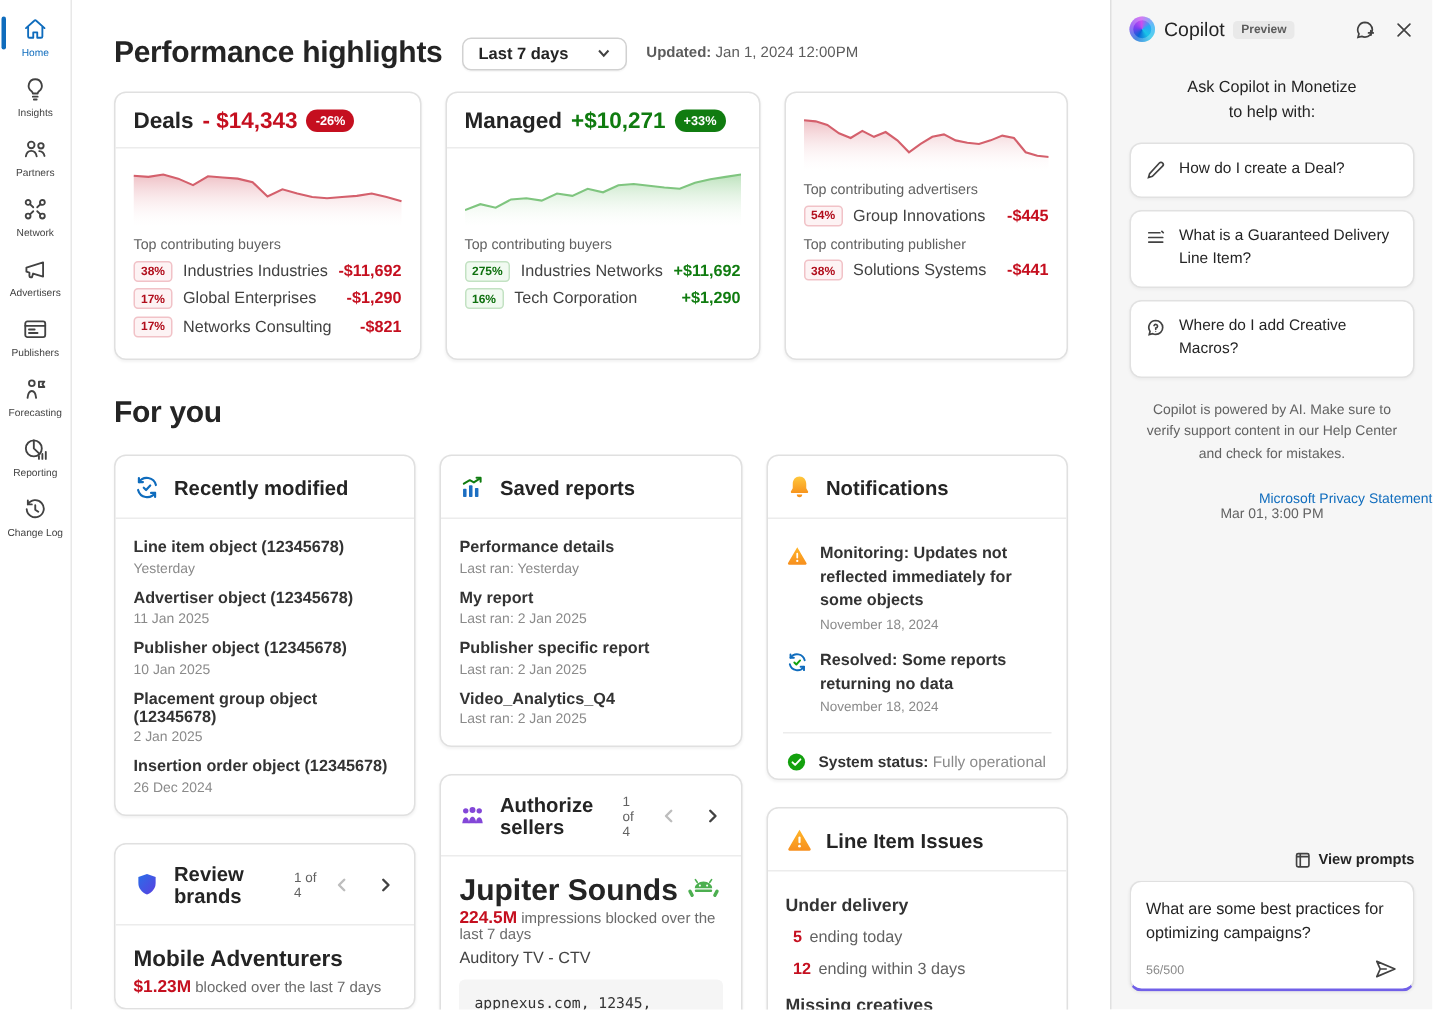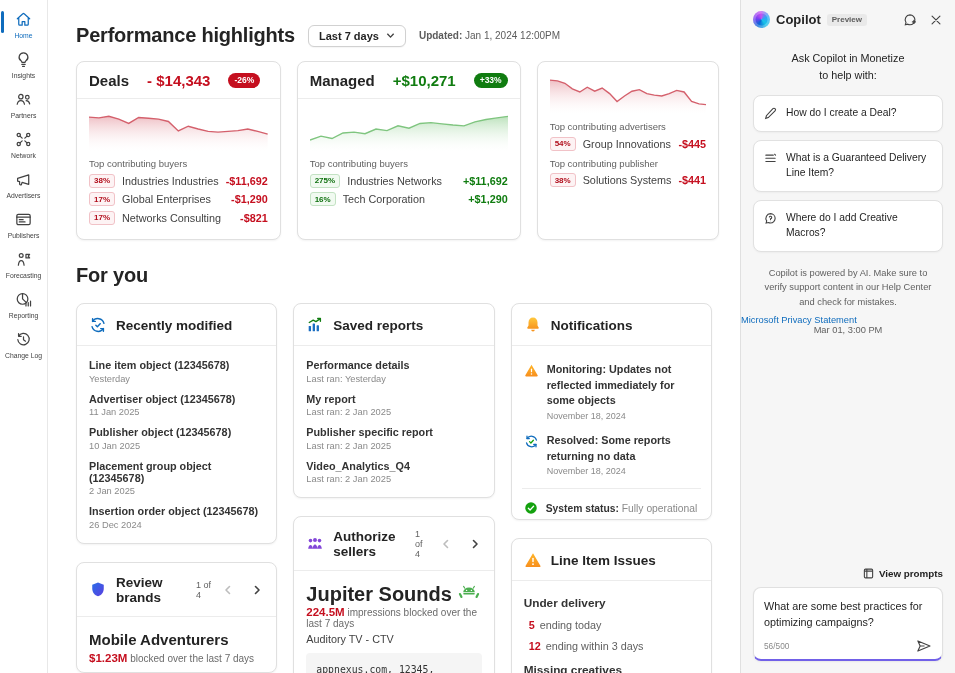--- a/index.html
+++ b/index.html
@@ -13,30 +13,30 @@
   .nav-item svg { width:19px; height:19px; fill:none; stroke:#424242; stroke-width:1.3; stroke-linecap:round; stroke-linejoin:round; }
   .nav-label { font-size:6.8px; color:#424242; margin-top:3px; }
   .nav-item.active svg { stroke:#0f6cbd; }
   .nav-item.active .nav-label { color:#0f6cbd; }
   .nav-item.active::before { content:""; position:absolute; left:1px; top:6px; width:3px; height:22px; border-radius:2px; background:#0f6cbd; }
 
   
   .main { flex:1; min-width:0; padding:0 28px; }
   .header-row { display:flex; align-items:center; gap:13px; margin:24px 0 14px; }
   .page-title { font-size:20px; font-weight:700; letter-spacing:-.2px; }
-  .range-btn { display:flex; align-items:center; gap:7px; border:1px solid #d1d1d1; border-radius:6px; background:#fff; padding:4px 10px; font-size:11px; font-weight:600; color:#242424; cursor:pointer; box-shadow:0 1px 1px rgba(0,0,0,.04); font-family:inherit; }
+  .range-btn { display:flex; align-items:center; gap:19px; border:1px solid #d1d1d1; border-radius:6px; background:#fff; padding:4px 10px; font-size:11px; font-weight:600; color:#242424; cursor:pointer; box-shadow:0 1px 1px rgba(0,0,0,.04); font-family:inherit; }
   .range-btn svg { width:9px; height:9px; stroke:#424242; stroke-width:1.5; fill:none; }
   .updated { font-size:10px; color:#5c5c5c; }
   .updated b { font-weight:700; }
 
   .grid3 { display:grid; grid-template-columns:repeat(3,1fr); gap:16px; }
   .card { background:#fff; border:1px solid #e0e0e0; border-radius:8px; box-shadow:0 1px 2px rgba(0,0,0,.05); }
 
   
-  .pcard-head { display:flex; align-items:center; gap:18px; padding:10px 12px 9px; border-bottom:1px solid #ececec; }
+  .pcard-head { display:flex; align-items:center; gap:6px; padding:10px 12px 9px; border-bottom:1px solid #ececec; }
   .pcard-title { font-size:15px; font-weight:600; }
   .pcard-value { font-size:15px; font-weight:700; }
   .tone-red { color:#c50f1f; } .tone-green { color:#107c10; }
   .chip { font-size:8.5px; font-weight:700; color:#fff; border-radius:9px; padding:2px 6px 2.5px; }
   .chip-red { background:#c50f1f; } .chip-green { background:#107c10; }
   .pcard-body { padding:8px 12px 10px; }
   .spark { width:100%; height:44px; }
   .contrib-label { font-size:9.5px; color:#616161; margin:7px 0 3px; }
   .crow { display:flex; align-items:center; gap:7px; margin:4.5px 0; }
   .pct { font-size:8px; font-weight:700; padding:1.5px 4px; border-radius:3px; border:1px solid; flex-shrink:0; }
@@ -84,30 +84,30 @@
 
   .issue-h { font-size:11.8px; font-weight:700; color:#333; margin:11px 0 4px; }
   .issue-row { display:flex; gap:5px; margin:9px 0 9px 5px; font-size:10.8px; }
   .issue-n { color:#c50f1f; font-weight:700; }
   .issue-t { color:#616161; }
 
   
   .copilot { width:215px; flex-shrink:0; background:#f6f6f6; border-left:1px solid #e0e0e0; display:flex; flex-direction:column; }
   .cp-head { display:flex; align-items:center; gap:6px; padding:11px 12px 8px; }
   .cp-logo { width:17px; height:17px; border-radius:50%; background:conic-gradient(from 210deg,#0a64d6,#7a3ff2,#c94ff0,#2aa7f5,#19c3e8,#0a64d6); box-shadow:inset 0 0 0 2.5px rgba(255,255,255,.25); }
-  .cp-title { font-size:13px; font-weight:700; }
+  .cp-title { font-size:13px; font-weight:400; }
   .cp-badge { font-size:8px; color:#5c5c5c; background:#e9e9e9; border-radius:3px; padding:1.5px 5px; font-weight:600; }
   .cp-head-icons { margin-left:auto; display:flex; align-items:center; gap:12px; }
   .cp-head-icons svg { width:14px; height:14px; fill:none; stroke:#424242; stroke-width:1.3; stroke-linecap:round; cursor:pointer; }
   .cp-intro { text-align:center; font-size:10.8px; color:#242424; line-height:1.55; margin:14px 14px 4px; }
   .sugg { background:#fff; border:1px solid #e1e1e1; border-radius:8px; margin:8px 12px 0; padding:10px 10px; display:flex; gap:9px; align-items:flex-start; cursor:pointer; box-shadow:0 1px 2px rgba(0,0,0,.04); }
   .sugg svg { width:13px; height:13px; flex-shrink:0; fill:none; stroke:#424242; stroke-width:1.2; stroke-linecap:round; margin-top:1px; }
   .sugg-t { font-size:10.3px; line-height:1.45; color:#242424; }
   .cp-disclaimer { font-size:9.3px; color:#616161; text-align:center; line-height:1.55; margin:14px 20px 0; }
-  .cp-link { font-size:9.3px; color:#0f6cbd; text-align:left; margin-top:6px; cursor:pointer; }
+  .cp-link { font-size:9.3px; color:#0f6cbd; text-align:right; margin-top:18px; cursor:pointer; }
   .cp-time { font-size:9.3px; color:#616161; text-align:center; margin-top:0; }
   .cp-bottom { margin-top:auto; padding:8px 12px 12px; }
   .view-prompts { display:flex; justify-content:flex-end; align-items:center; gap:5px; font-size:9.8px; font-weight:600; color:#242424; margin-bottom:8px; cursor:pointer; }
   .view-prompts svg { width:11px; height:11px; fill:none; stroke:#424242; stroke-width:1.2; }
   .cp-input { background:#fff; border:1px solid #e0e0e0; border-bottom:2px solid #7160e8; border-radius:8px; padding:10px 10px 6px; box-shadow:0 1px 2px rgba(0,0,0,.06); cursor:text; }
   .cp-input-text { font-size:10.8px; line-height:1.5; color:#242424; }
   .cp-input-foot { display:flex; justify-content:space-between; align-items:center; margin-top:9px; }
   .char-count { font-size:8.3px; color:#8a8a8a; }
   .send-icon svg { width:16px; height:14px; fill:none; stroke:#424242; stroke-width:1.3; stroke-linejoin:round; cursor:pointer; }
 </style>

